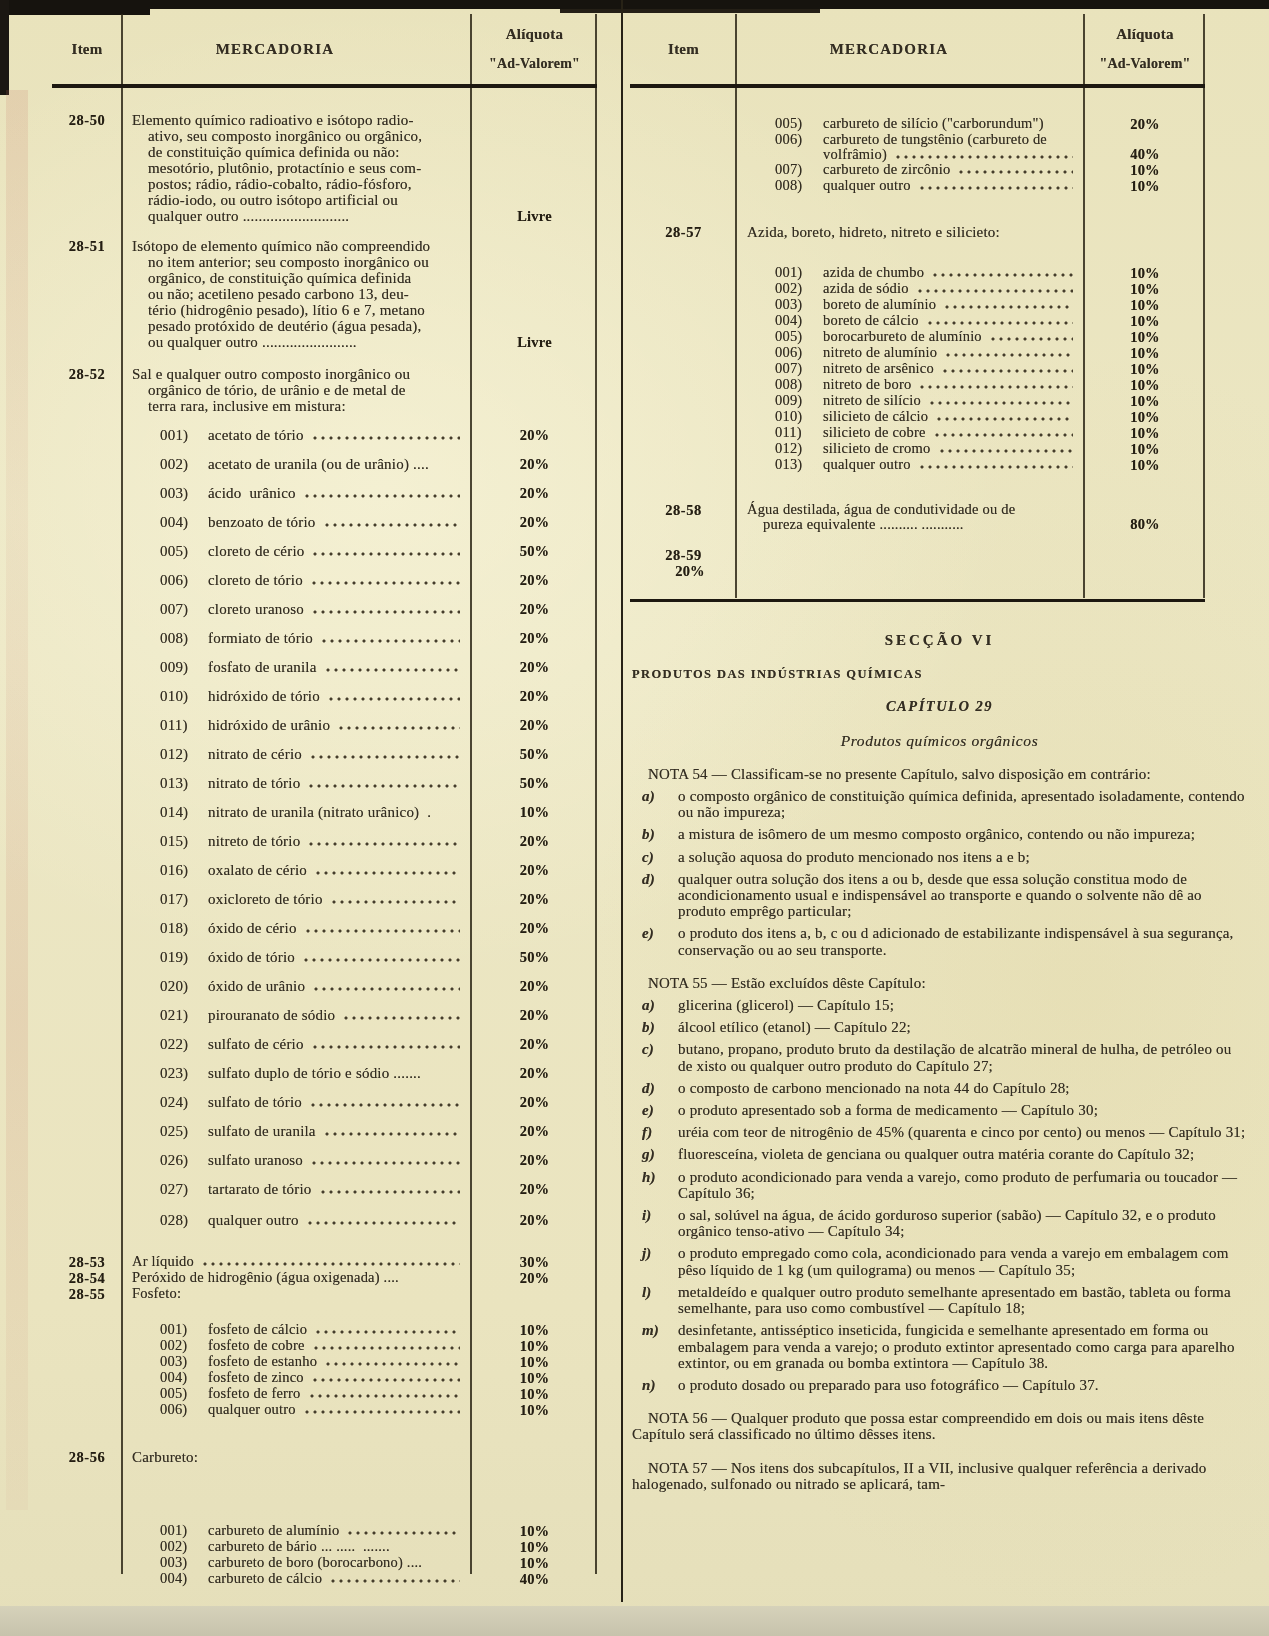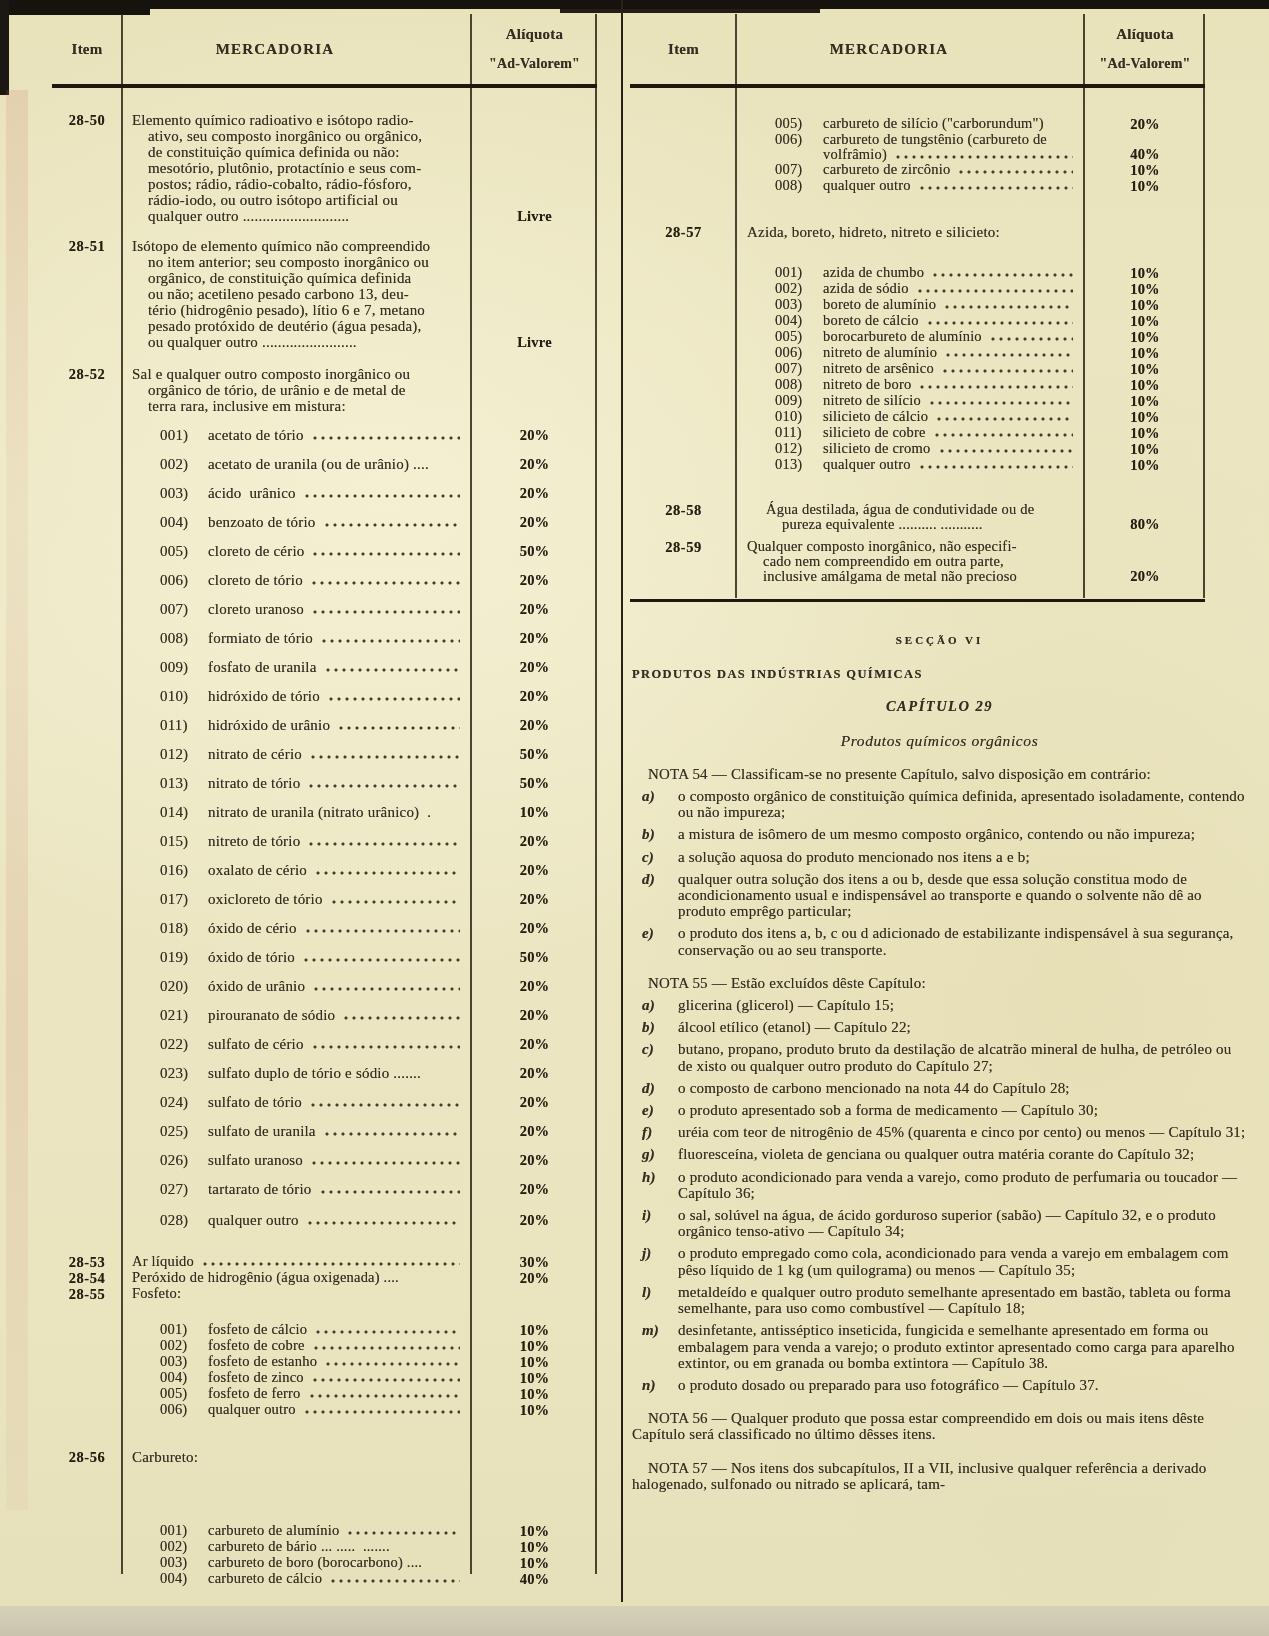--- a/index.html
+++ b/index.html
@@ -58,21 +58,21 @@
   .txt{white-space:pre-wrap;}
   .dots{flex:1 1 auto;min-width:14px;margin:0 6px 2px 8px;align-self:flex-end;height:6px;
     background-image:radial-gradient(circle at 3px 3px,#453d2b 1.3px,rgba(0,0,0,0) 1.8px);
     background-size:8px 6px;background-repeat:repeat-x;background-position:left bottom;}
   .col-rate{width:125px;flex:none;display:flex;align-items:flex-end;justify-content:center;
     font-weight:700;font-size:14.5px;padding-bottom:0;color:#241e13;line-height:16px;}
   .col-rate.r{width:120px;}
 
   
   .notes{position:absolute;left:632px;top:604px;width:615px;font-size:15px;line-height:16.2px;}
-  .sec-h1{margin-top:28px;text-align:center;font-weight:700;font-size:11px;letter-spacing:3px;}
+  .sec-h1{margin-top:28px;text-align:center;font-weight:700;font-size:15px;letter-spacing:3px;}
   .sec-h2{margin-top:18px;font-weight:700;font-size:12.5px;letter-spacing:1.4px;}
   .sec-h3{margin-top:16px;text-align:center;font-weight:700;font-style:italic;font-size:14.5px;letter-spacing:1.5px;}
   .sec-h4{margin-top:18px;text-align:center;font-style:italic;font-size:15.5px;letter-spacing:.6px;}
   .note-intro{margin-top:17px;text-indent:16px;}
   .note-item{display:flex;margin-top:6px;}
   .note-marker{width:36px;flex:none;font-style:italic;padding-left:10px;font-weight:700;}
   .note-text{flex:1;min-width:0;}
 </style>
 </head>
 <body>
@@ -828,45 +828,34 @@
         <div class="col-item r"></div>
         <div class="col-body">
           <div class="line">
             <span class="sub-code">013)</span>
             <span class="txt">qualquer outro</span>
             <span class="dots"></span>
           </div>
         </div>
         <div class="col-rate r">10%</div>
       </div>
-      <div class="row entry tight" style="margin-top: 29px; gap: 19px;">
+      <div class="row entry tight" style="margin-top: 29px;">
         <div class="col-item r">28-58</div>
         <div class="col-body">
           <div class="line">
             <span class="txt">Água destilada, água de condutividade ou de</span>
           </div>
           <div class="line cont">
             <span class="txt">pureza equivalente .......... ...........</span>
           </div>
         </div>
         <div class="col-rate r">80%</div>
       </div>
-      <div class="row entry tight" style="margin-top: 7px;">
+      <div class="row entry tight" style="margin-top: 15px; flex-direction: column;">
         <div class="col-item r">28-59</div>
-        <div class="col-body">
-          <div class="line">
-            <span class="txt">Qualquer composto inorgânico, não especifi-</span>
-          </div>
-          <div class="line cont">
-            <span class="txt">cado nem compreendido em outra parte,</span>
-          </div>
-          <div class="line cont">
-            <span class="txt">inclusive amálgama de metal não precioso</span>
-          </div>
-        </div>
         <div class="col-rate r">20%</div>
       </div>
     </div>
 
   <div class="notes">
     <div class="sec-h1">SECÇÃO VI</div>
     <div class="sec-h2">PRODUTOS DAS INDÚSTRIAS QUÍMICAS</div>
     <div class="sec-h3">CAPÍTULO 29</div>
     <div class="sec-h4">Produtos químicos orgânicos</div>
     <div id="notes-list">

